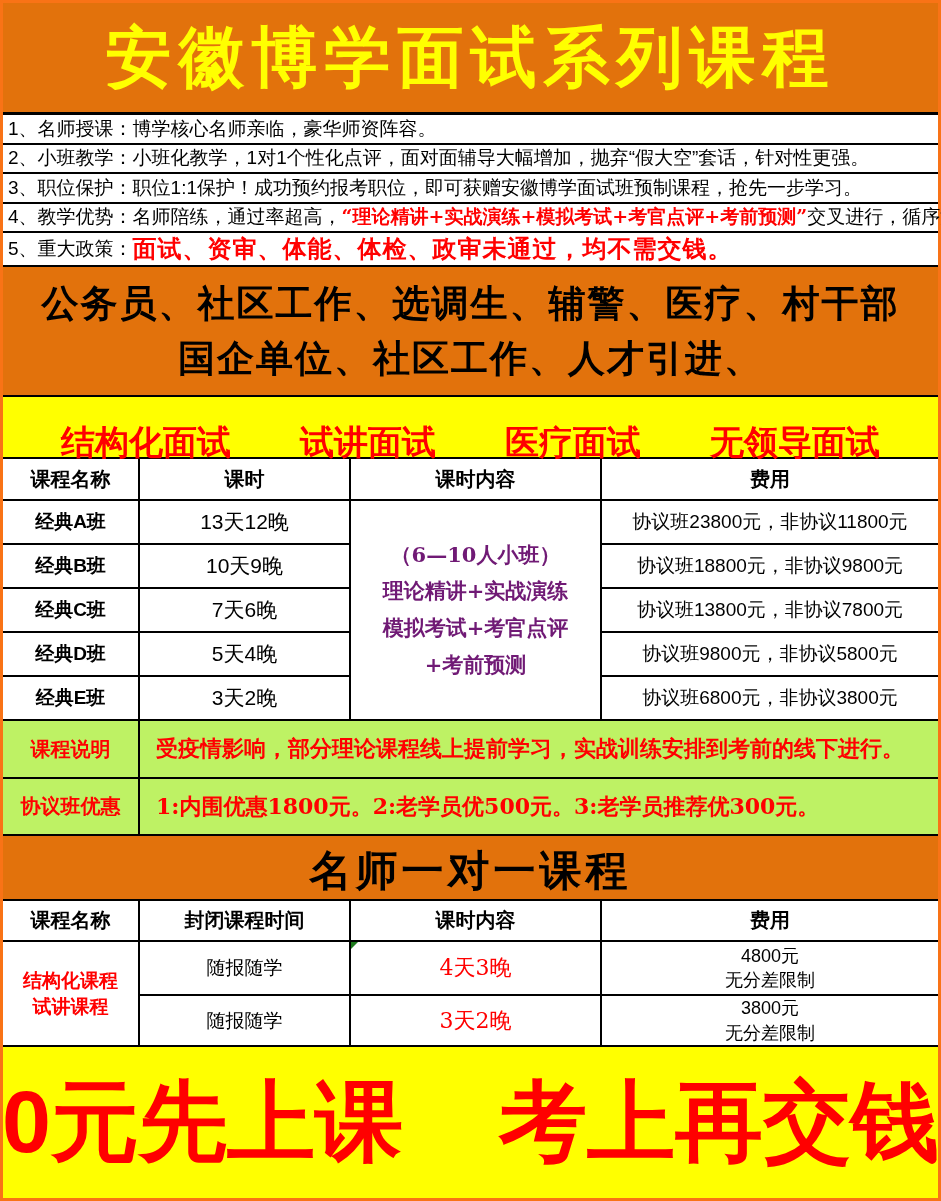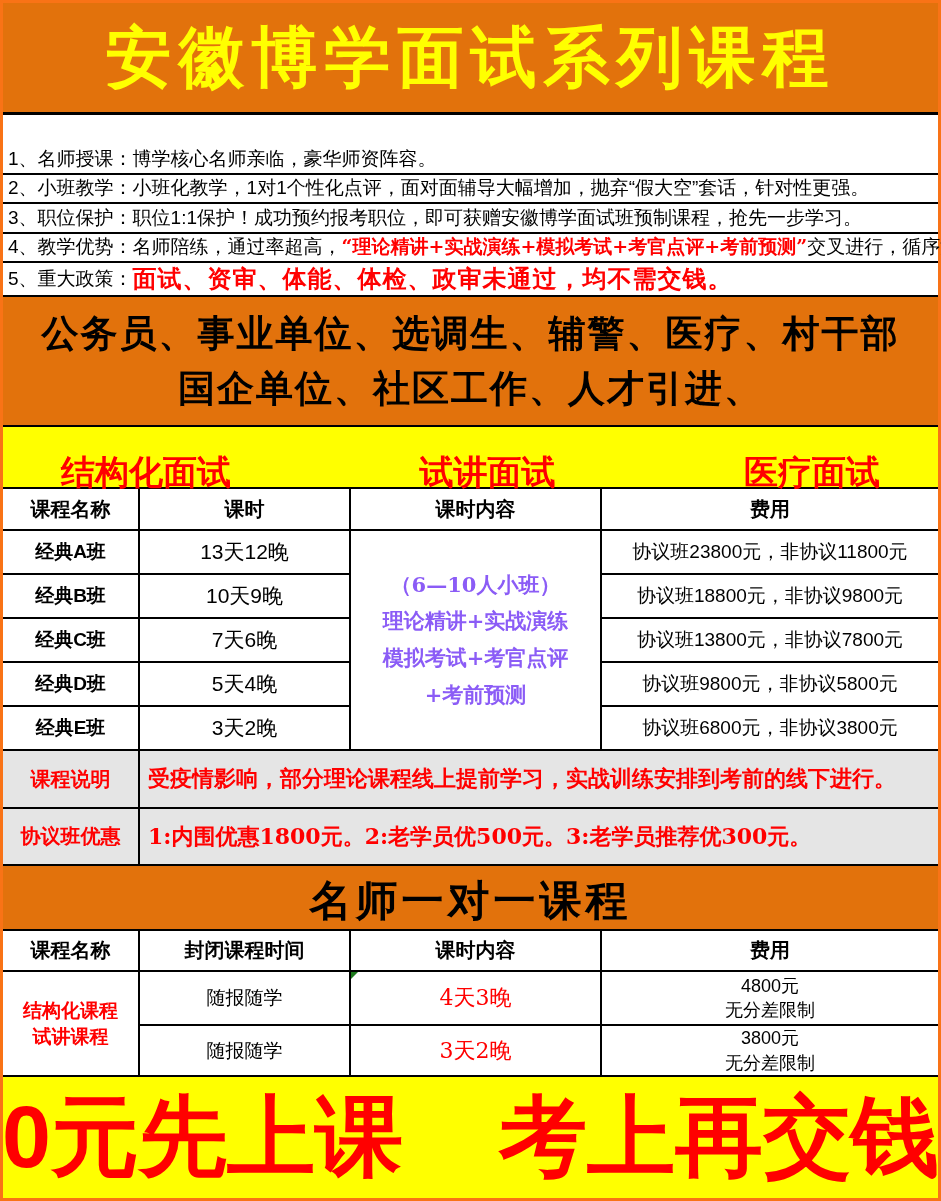--- a/index.html
+++ b/index.html
@@ -7,21 +7,21 @@
   body { width:941px; font-family:"Liberation Sans","DejaVu Sans",sans-serif; }
   .flyer { width:941px; height:1201px; border:3px solid #f97316; display:flex; flex-direction:column; background:#fff; }
 
   
   .title-band { height:112px; background:#E2720C; border-bottom:3px solid #000;
     display:flex; align-items:center; justify-content:center; }
   .title-band h1 { font-family:"DejaVu Serif","Liberation Serif",serif; font-weight:bold;
     color:#FFFF00; font-size:66px; letter-spacing:7px; white-space:nowrap; }
 
   
-  .points { height:152px; display:flex; flex-direction:column; background:#fff;margin-top:30px; }
+  .points { height:152px; display:flex; flex-direction:column; background:#fff; }
   .point-row { flex:1; display:flex; align-items:center; padding-left:5px;
     border-bottom:2px solid #000; font-size:19px; color:#000; white-space:nowrap; }
   .point-row .hl { color:#FF0000; font-weight:bold; font-family:"DejaVu Serif","Liberation Serif",serif; }
   .point-row .hl-big { color:#FF0000; font-weight:bold; font-size:24px;
     font-family:"DejaVu Serif","Liberation Serif",serif; letter-spacing:1px; }
 
   
   .audience { height:130px; background:#E2720C; border-bottom:2px solid #000;
     display:flex; flex-direction:column; align-items:center; justify-content:center; }
   .audience div { color:#000; font-weight:bold; font-size:37px; line-height:1.5; letter-spacing:2px; white-space:nowrap; }
@@ -34,32 +34,32 @@
   
   .t1 { display:grid; grid-template-columns:137px 211px 251px 1fr;
     grid-template-rows:42px repeat(5,44px); background:#fff; }
   .t1 > div { border-right:2px solid #000; border-bottom:2px solid #000;
     display:flex; align-items:center; justify-content:center; text-align:center; }
   .t1 > div.lastcol { border-right:none; }
   .th { font-weight:bold; font-size:20px; color:#000; }
   .cls-name { font-weight:bold; font-size:19px; color:#000; }
   .cls-hours { font-size:21px; color:#000; }
   .cls-fee { font-size:19px; color:#000; }
-  .t1-content { flex-direction:column; color:#8b5cf6; font-weight:bold; font-size:21px;
+  .t1-content { flex-direction:column; color:#701a75; font-weight:bold; font-size:21px;
     line-height:1.75; font-family:"DejaVu Serif","Liberation Serif",serif; }
 
   
-  .info-row { background:#e5e5e5; display:grid; grid-template-columns:137px 1fr; }
+  .info-row { background:#bef264; display:grid; grid-template-columns:137px 1fr; }
   .info-row.r1 { height:58px; }
   .info-row.r2 { height:57px; }
   .info-row > div { border-bottom:2px solid #000; display:flex; align-items:center; }
   .info-label { border-right:2px solid #000; justify-content:center;
     color:#FF0000; font-weight:bold; font-size:20px;
     font-family:"DejaVu Serif","Liberation Serif",serif; }
-  .info-text { padding-left:8px; color:#FF0000; font-weight:bold; font-size:22px;
+  .info-text { padding-left:16px; color:#FF0000; font-weight:bold; font-size:22px;
     font-family:"DejaVu Serif","Liberation Serif",serif; white-space:nowrap; }
 
   
   .oo-banner { height:65px; background:#E2720C; border-bottom:2px solid #000;
     display:flex; align-items:flex-end; justify-content:center; }
   .oo-banner div { color:#000; font-weight:bold; font-size:42px; letter-spacing:4px; }
 
   
   .t2 { display:grid; grid-template-columns:137px 211px 251px 1fr;
     grid-template-rows:41px 54px 51px; background:#fff; }
@@ -109,28 +109,29 @@
       <span class="hl">“理论精讲+实战演练+模拟考试+考官点评+考前预测”</span>
       <span>交叉进行，循序渐进。</span>
     </div>
     <div class="point-row">
       <span>5、重大政策：</span>
       <span class="hl-big">面试、资审、体能、体检、政审未通过，均不需交钱。</span>
     </div>
   </div>
 
   <div class="audience">
-    <div>公务员、事业单位、选调生、辅警、医疗、村干部</div>
+    <div>公务员、社区工作、选调生、辅警、医疗、村干部</div>
     <div>国企单位、社区工作、人才引进、</div>
   </div>
 
   <div class="types-bar">
     <span>结构化面试</span>
     <span>试讲面试</span>
     <span>医疗面试</span>
+    <span>无领导面试</span>
   </div>
 
   <div class="t1">
     <div class="th" style="grid-area:1/1">课程名称</div>
     <div class="th" style="grid-area:1/2">课时</div>
     <div class="th" style="grid-area:1/3">课时内容</div>
     <div class="th lastcol" style="grid-area:1/4">费用</div>
 
     <div class="cls-name" style="grid-area:2/1">经典A班</div>
     <div class="cls-hours" style="grid-area:2/2">13天12晚</div>

